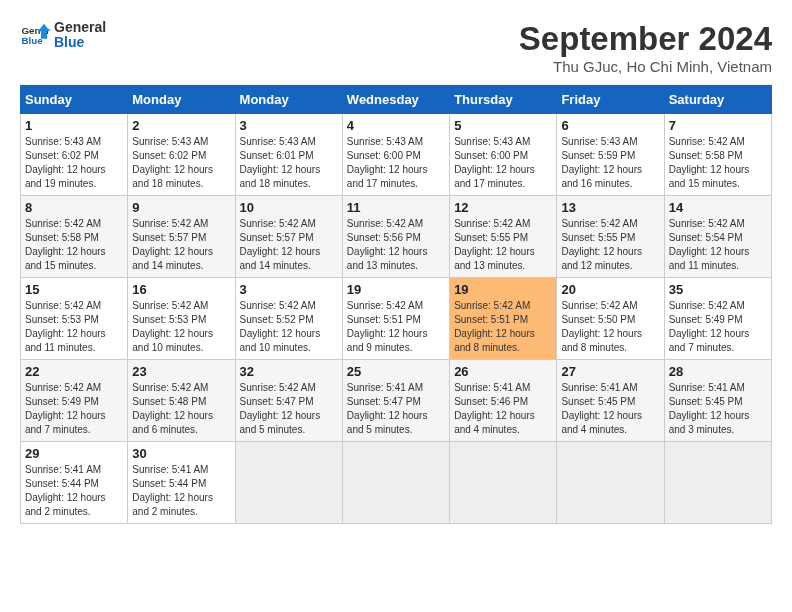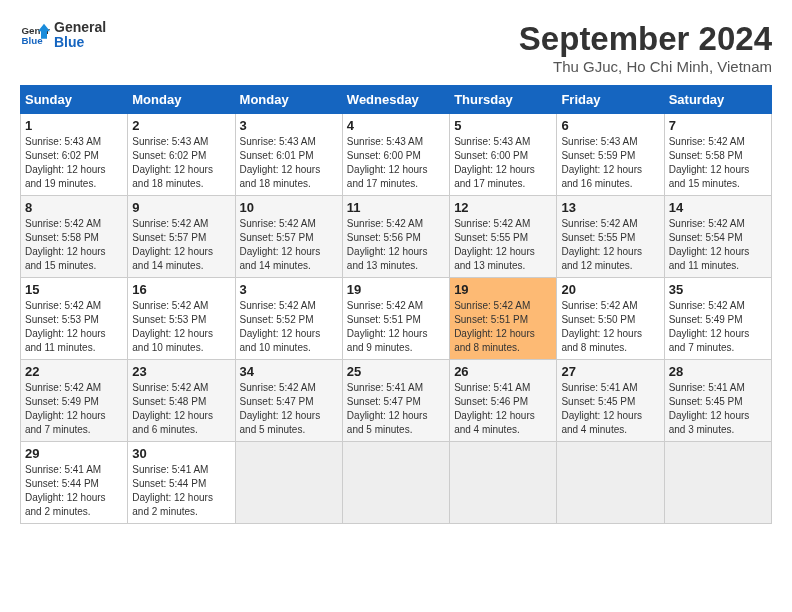--- a/index.html
+++ b/index.html
@@ -205,21 +205,21 @@
       <tr style="background: #a16207;">
         <td style="background: rgb(245, 245, 245);">
           <span class="day-number">22</span>
           <div class="day-info">Sunrise: 5:42 AM<br>Sunset: 5:49 PM<br>Daylight: 12 hours and 7 minutes.</div>
         </td>
         <td style="background: rgb(245, 245, 245);">
           <span class="day-number">23</span>
           <div class="day-info">Sunrise: 5:42 AM<br>Sunset: 5:48 PM<br>Daylight: 12 hours and 6 minutes.</div>
         </td>
         <td style="background: rgb(245, 245, 245);">
-          <span class="day-number">34</span>
+          <span class="day-number">32</span>
           <div class="day-info">Sunrise: 5:42 AM<br>Sunset: 5:47 PM<br>Daylight: 12 hours and 5 minutes.</div>
         </td>
         <td style="background: rgb(245, 245, 245);">
           <span class="day-number">25</span>
           <div class="day-info">Sunrise: 5:41 AM<br>Sunset: 5:47 PM<br>Daylight: 12 hours and 5 minutes.</div>
         </td>
         <td style="background: rgb(245, 245, 245);">
           <span class="day-number">26</span>
           <div class="day-info">Sunrise: 5:41 AM<br>Sunset: 5:46 PM<br>Daylight: 12 hours and 4 minutes.</div>
         </td>

